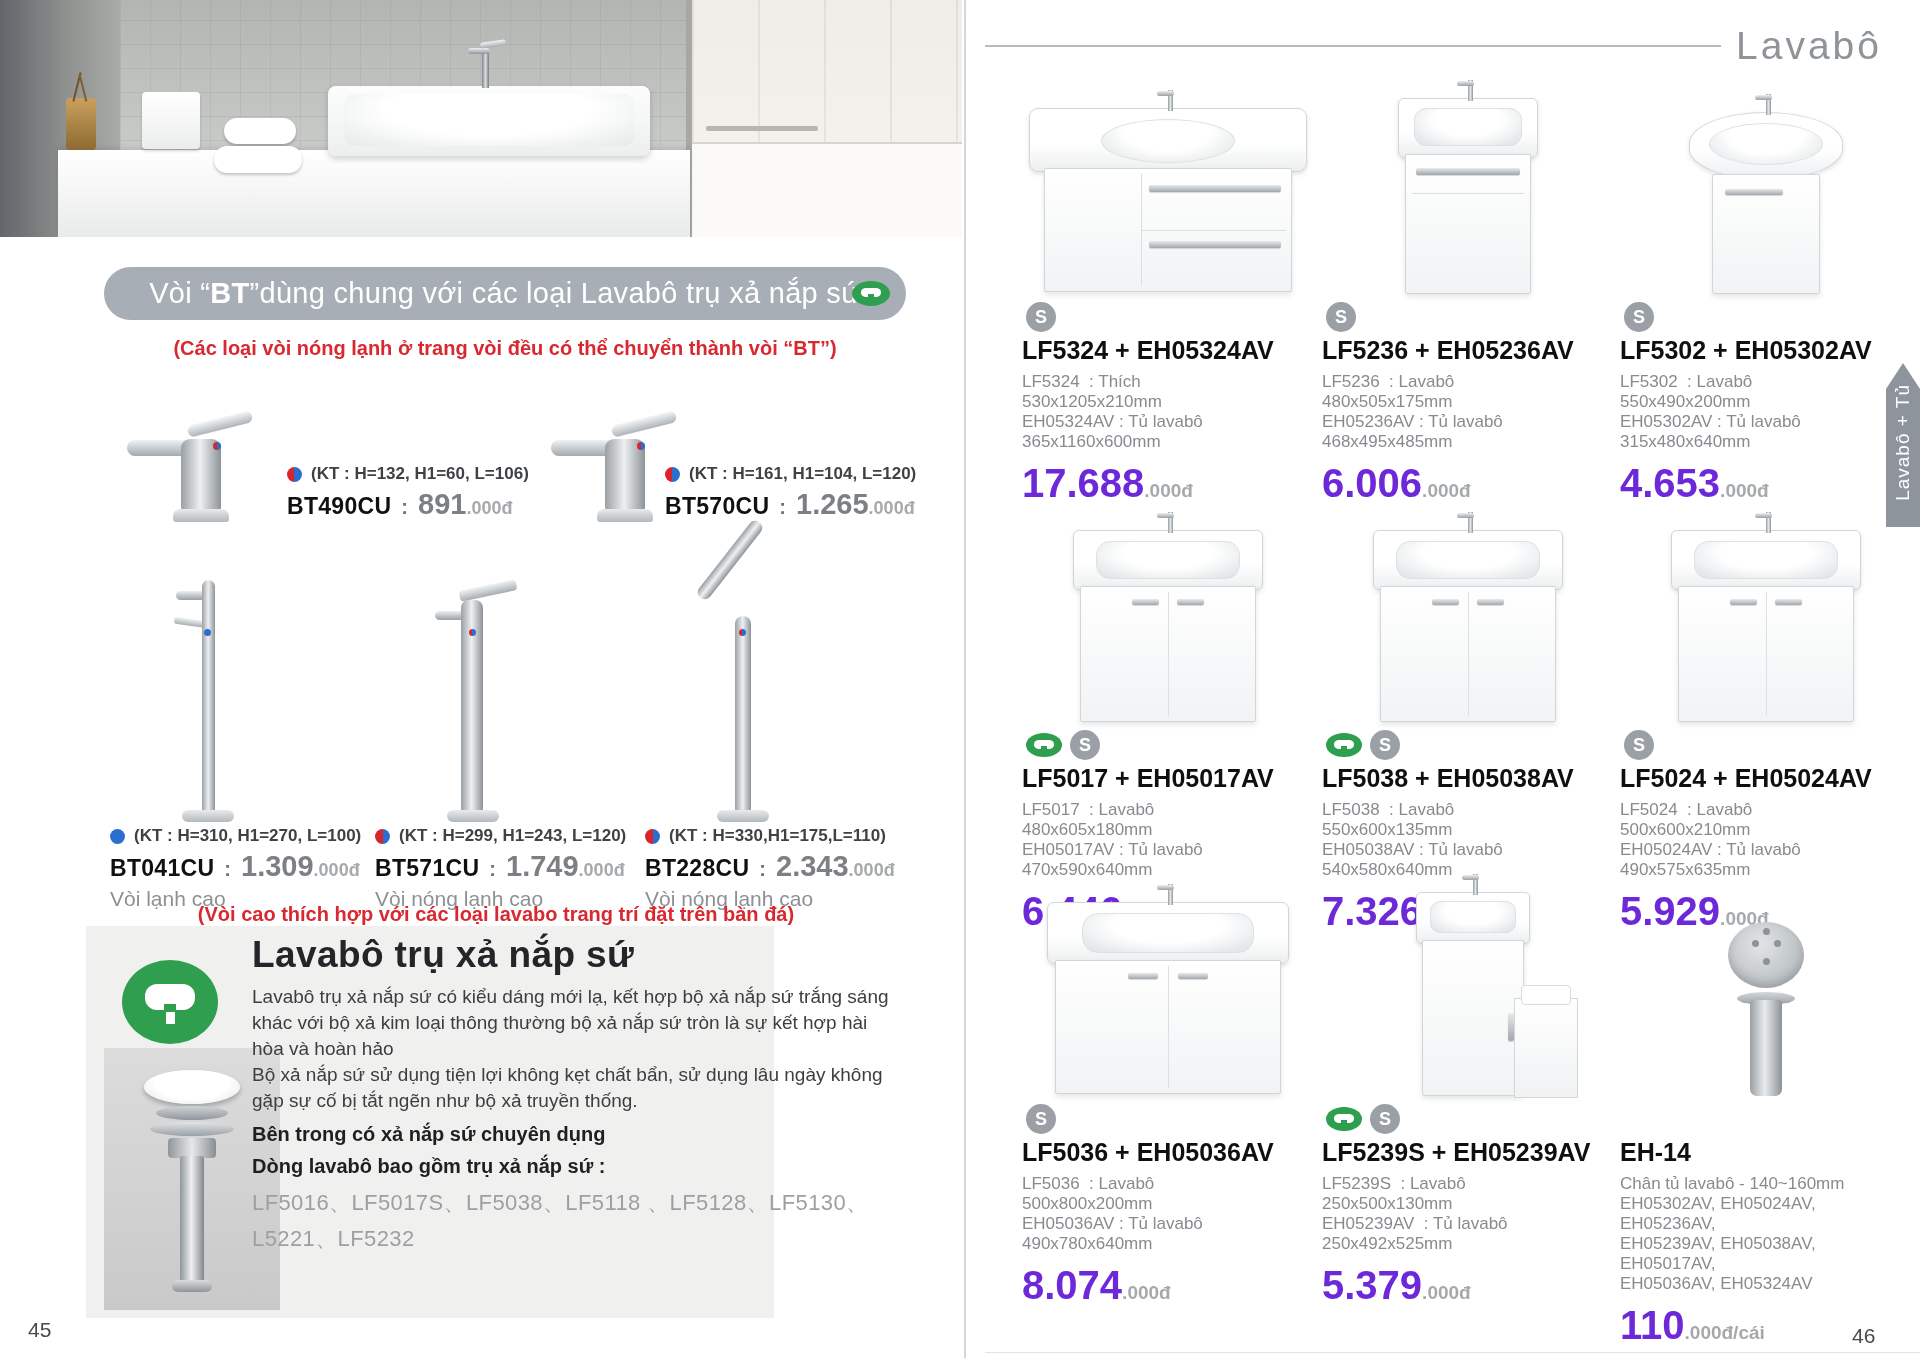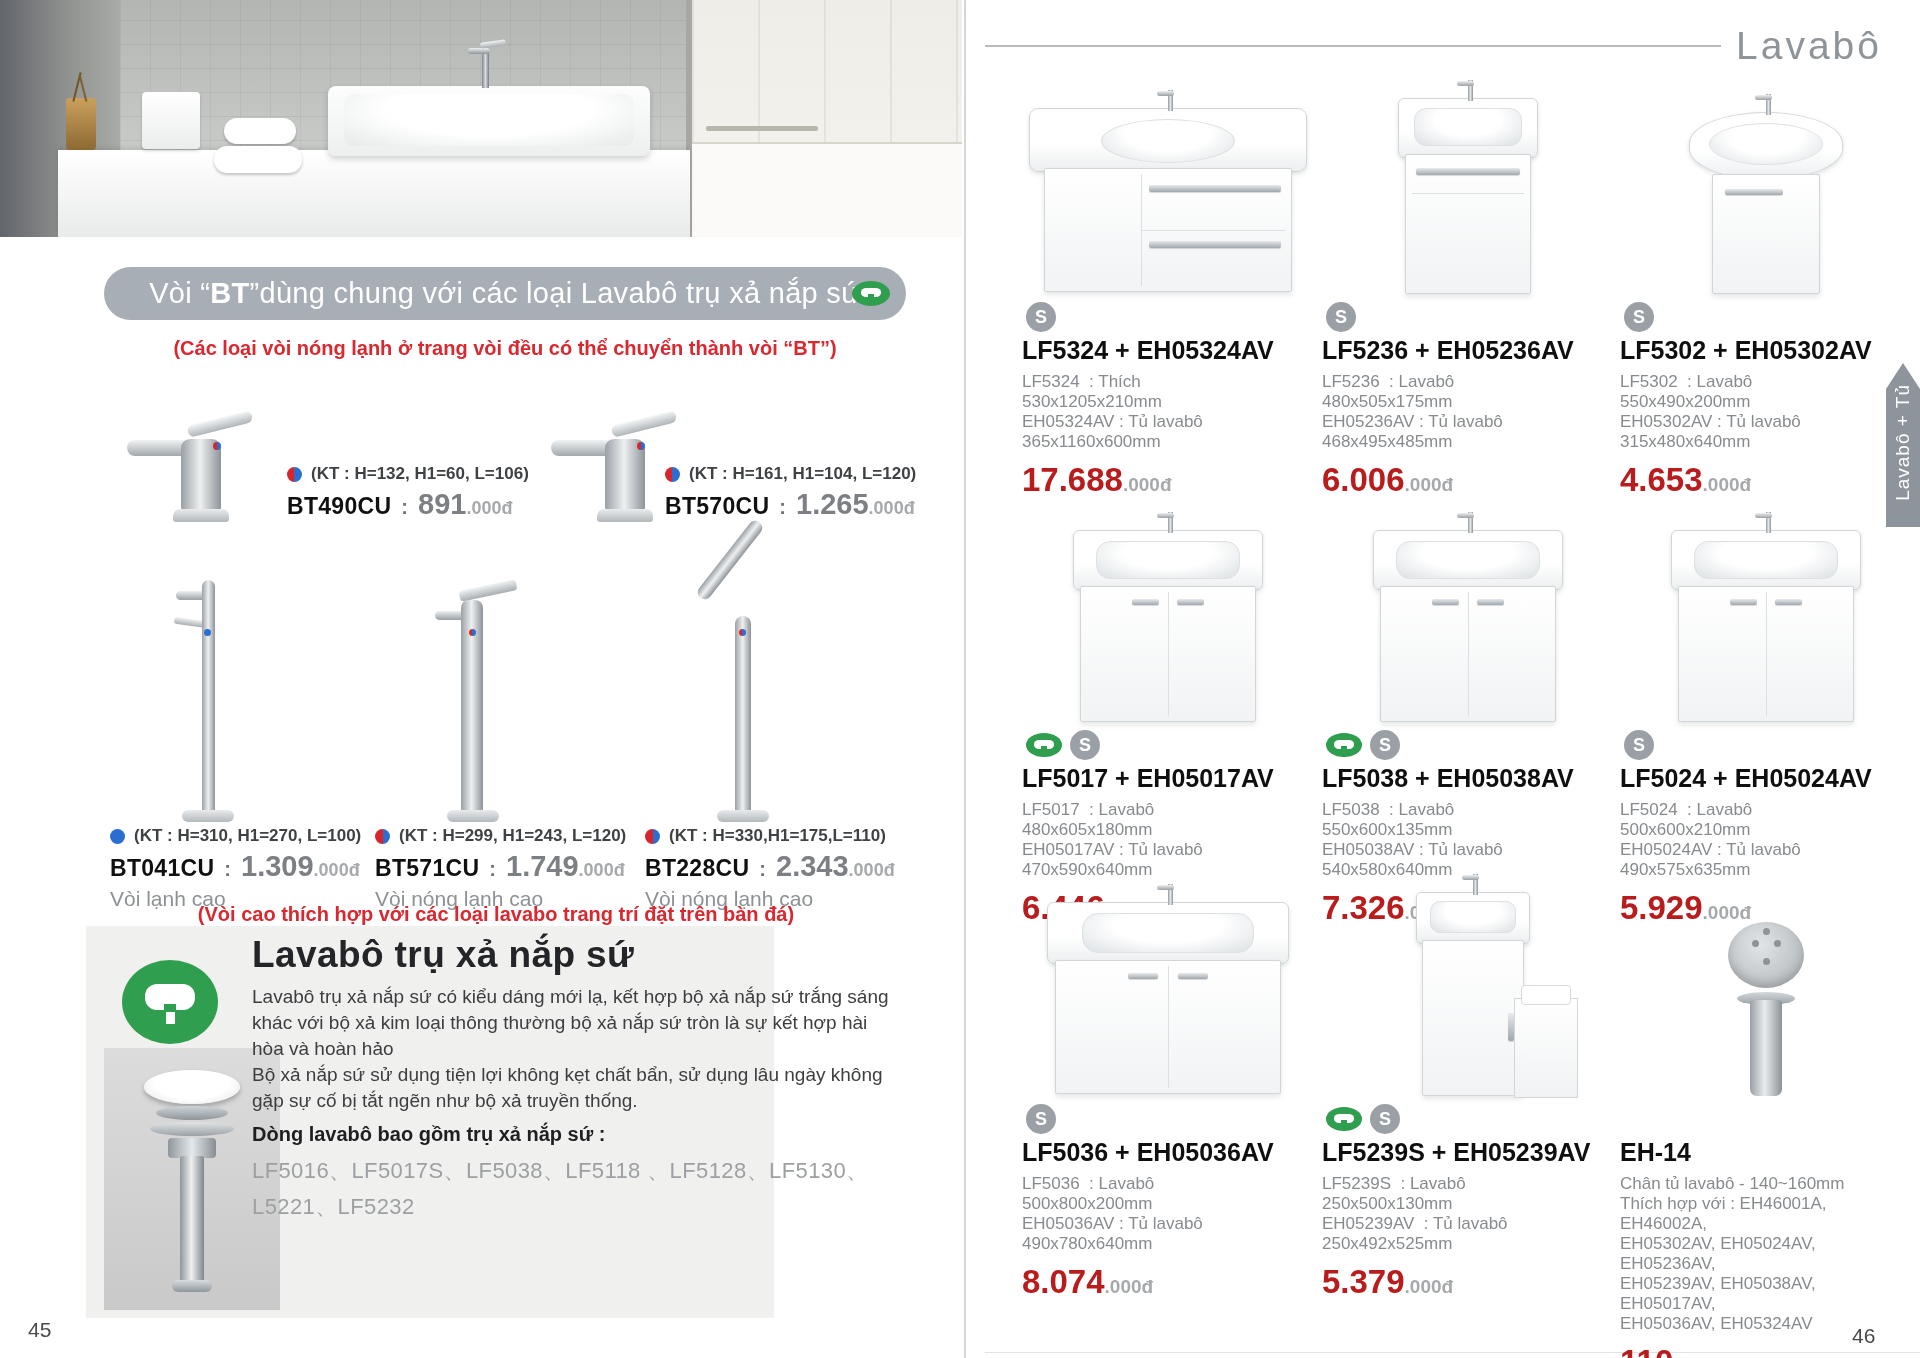--- a/index.html
+++ b/index.html
@@ -134,21 +134,21 @@
   .pimg{position:relative;height:228px;}
   .badges{display:flex;align-items:center;gap:8px;height:34px;padding-left:4px;}
   .badge-s{width:30px;height:30px;border-radius:50%;background:#9aa0a5;color:#fff;font-weight:800;font-size:18px;
            display:flex;align-items:center;justify-content:center;}
   .badge-green{position:relative;width:36px;height:24px;border-radius:50%;background:#2f9e4e;}
   .badge-green i{position:absolute;left:8px;top:7px;width:20px;height:9px;background:#fff;border-radius:5px/4px;}
   .badge-green em{position:absolute;left:15px;top:13px;width:6px;height:4px;background:#2f9e4e;}
   .card h3{margin:2px 0 7px;font-size:25px;font-weight:700;color:#0f0f10;white-space:nowrap;}
   .pl{font-size:17px;line-height:20px;color:#878b8f;white-space:pre-wrap;}
   .price{margin-top:9px;display:flex;align-items:baseline;}
-  .price b{font-size:33px;font-weight:800;color:#b91c1c;text-align:center;}
+  .price b{font-size:40px;font-weight:800;color:#6d28d9;text-align:center;}
   .price span{font-size:19px;font-weight:600;color:#a6a9ac;}
 
   
   .cab{position:absolute;bottom:4px;left:50%;transform:translateX(-50%);}
   .cab .basin{position:absolute;left:50%;transform:translateX(-50%);background:linear-gradient(180deg,#ffffff 55%,#eceff0);
               border:1px solid #d2d6d8;border-radius:6px;box-shadow:0 2px 4px rgba(90,95,100,.18);}
   .cab .bowl{position:absolute;left:50%;transform:translateX(-50%);background:radial-gradient(ellipse at 50% 30%,#ffffff 45%,#e2e6e8 90%);border:1px solid #dde1e3;}
   .cab .tap{position:absolute;left:50%;top:-19px;width:5px;height:21px;background:linear-gradient(90deg,#969ca1,#e3e6e8 50%,#8d9398);}
   .cab .tap::after{content:"";position:absolute;left:-11px;top:1px;width:17px;height:5px;border-radius:3px;background:linear-gradient(180deg,#eef0f1,#9aa0a5);}
   .cab .body{position:absolute;left:50%;transform:translateX(-50%);background:linear-gradient(180deg,#ffffff,#f1f3f4);
@@ -379,20 +379,21 @@
         <span class="sp-ring1"></span>
         <span class="sp-ring2"></span>
         <span class="sp-nut"></span>
         <span class="sp-tube"></span>
         <span class="sp-foot"></span>
       </div>
       <div class="sec-text">
         <h2>Lavabô trụ xả nắp sứ</h2>
         <p>Lavabô trụ xả nắp sứ có kiểu dáng mới lạ, kết hợp bộ xả nắp sứ trắng sáng khác với bộ xả kim loại thông thường bộ xả nắp sứ tròn là sự kết hợp hài hòa và hoàn hảo</p>
         <p>Bộ xả nắp sứ sử dụng tiện lợi không kẹt chất bẩn, sử dụng lâu ngày không gặp sự cố bị tắt ngẽn như bộ xả truyền thống.</p>
+        <h4>Bên trong có xả nắp sứ chuyên dụng</h4>
         <h4>Dòng lavabô bao gồm trụ xả nắp sứ :</h4>
         <div class="models">
           <div>LF5016、LF5017S、LF5038、LF5118 、LF5128、LF5130、L5221、LF5232</div>
 
         </div>
       </div>
     </div>
 
     <div class="pagenum pn-l">45</div>
   </section>
@@ -653,21 +654,20 @@
       <div class="pimg">
         <div class="cab v9">
             <span class="leg-disk"></span>
             <span class="leg-cap"></span>
             <span class="leg-col"></span>
           </div>
       </div>
       <div class="badges"></div>
       <h3>EH-14</h3>
       <div class="pl">Chân tủ lavabô - 140~160mm</div>
-      <div class="pl">Thích hợp với : EH46001A, EH46002A,</div>
       <div class="pl">EH05302AV, EH05024AV, EH05236AV,</div>
       <div class="pl">EH05239AV, EH05038AV, EH05017AV,</div>
       <div class="pl">EH05036AV, EH05324AV</div>
       <div class="price">
           <b>110</b>
           <span>.000đ/cái</span>
         </div>
     </div>
 
     <div class="pagenum pn-r">46</div>

